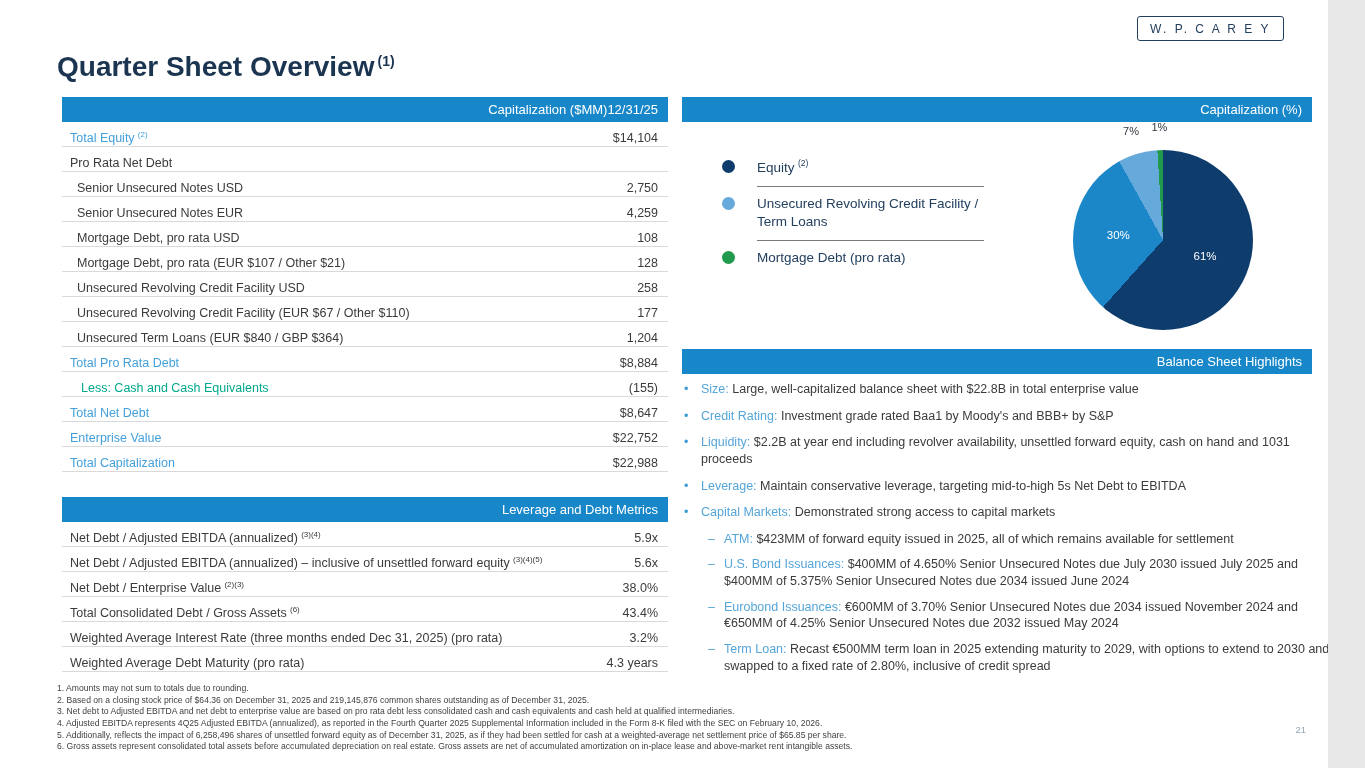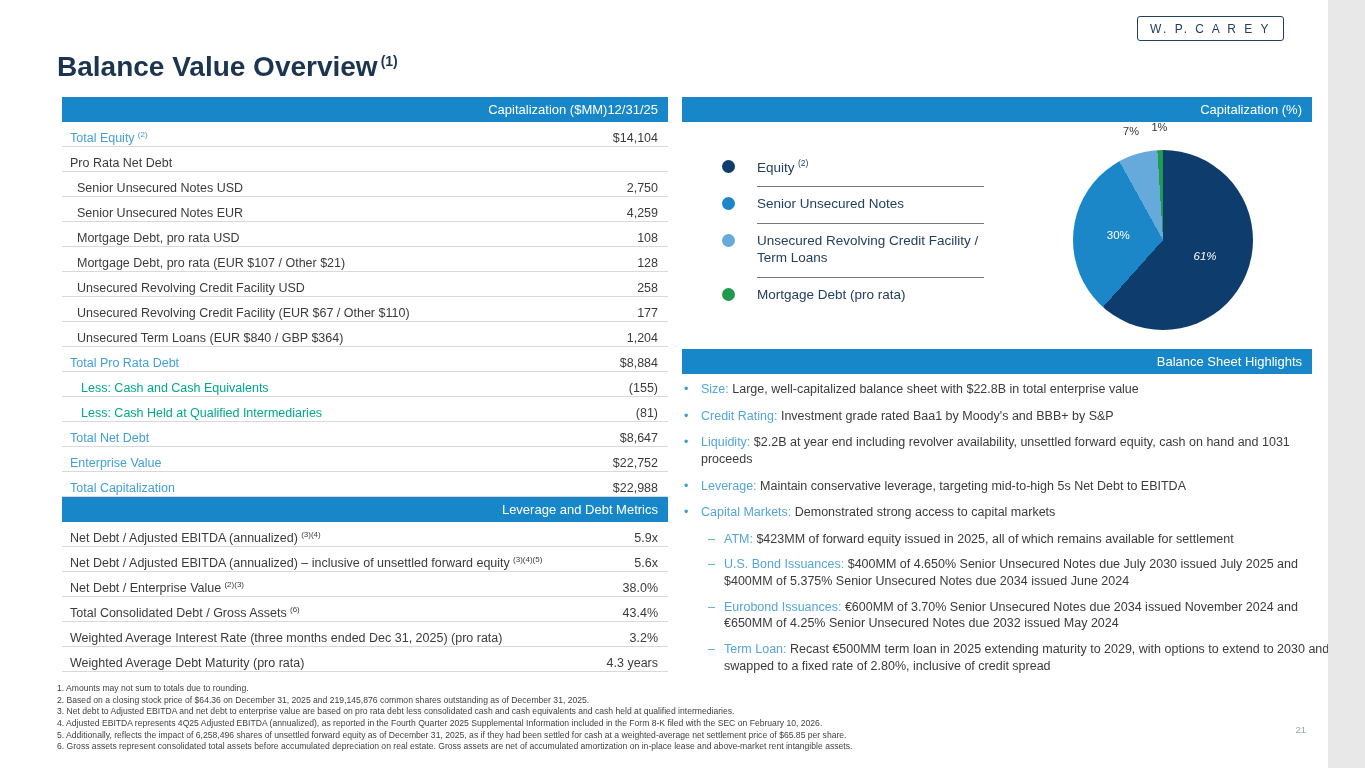--- a/index.html
+++ b/index.html
@@ -57,21 +57,21 @@
   .footnote{padding-left:14px;text-indent:-14px;}
 
   .page-number{position:absolute;right:22px;top:724px;font-size:9.5px;color:#97a6b4;}
 </style>
 </head>
 <body>
 
 <div class="slide">
   <div class="logo">W. P. C A R E Y</div>
 
-  <h1 class="title"><span>Balance Value Overview</span><sup>(1)</sup></h1>
+  <h1 class="title"><span>Quarter Sheet Overview</span><sup>(1)</sup></h1>
 
   <div class="bar" id="bar-cap">
     <span>Capitalization ($MM)</span>
     <span>12/31/25</span>
   </div>
   <div class="tbody" id="cap-body">
       <div class="trow blue">
         <span class="tlabel">Total Equity<sup> (2)</sup></span>
         <span class="tvalue">$14,104</span>
       </div>
@@ -107,24 +107,20 @@
         <span class="tlabel">Unsecured Term Loans (EUR $840 / GBP $364)</span>
         <span class="tvalue">1,204</span>
       </div>
       <div class="trow blue">
         <span class="tlabel">Total Pro Rata Debt</span>
         <span class="tvalue">$8,884</span>
       </div>
       <div class="trow teal">
         <span class="tlabel">Less: Cash and Cash Equivalents</span>
         <span class="tvalue">(155)</span>
-      </div>
-      <div class="trow teal">
-        <span class="tlabel">Less: Cash Held at Qualified Intermediaries</span>
-        <span class="tvalue">(81)</span>
       </div>
       <div class="trow blue">
         <span class="tlabel">Total Net Debt</span>
         <span class="tvalue">$8,647</span>
       </div>
       <div class="trow blue">
         <span class="tlabel">Enterprise Value</span>
         <span class="tvalue">$22,752</span>
       </div>
       <div class="trow blue">
@@ -164,36 +160,32 @@
     </div>
 
   <div class="bar" id="bar-pct">
     <span>Capitalization (%)</span>
   </div>
   <div class="chart-area" id="chart-area">
     <div class="legend" id="legend">
         <div class="legend-item">
           <span class="dot" style="background: rgb(13, 60, 109);"></span>
           <span class="legend-text">Equity<sup> (2)</sup></span>
-        </div>
-        <div class="legend-item">
-          <span class="dot" style="background: rgb(27, 135, 201);"></span>
-          <span class="legend-text">Senior Unsecured Notes</span>
         </div>
         <div class="legend-item">
           <span class="dot" style="background: rgb(102, 170, 219);"></span>
           <span class="legend-text">Unsecured Revolving Credit Facility / Term Loans</span>
         </div>
         <div class="legend-item">
           <span class="dot" style="background: rgb(33, 154, 77);"></span>
           <span class="legend-text">Mortgage Debt (pro rata)</span>
         </div>
       </div>
     <div class="pie" id="pie" style="background: conic-gradient(rgb(13, 60, 109) 0deg, rgb(13, 60, 109) 221.818deg, rgb(27, 135, 201) 221.818deg, rgb(27, 135, 201) 330.909deg, rgb(102, 170, 219) 330.909deg, rgb(102, 170, 219) 356.364deg, rgb(33, 154, 77) 356.364deg, rgb(33, 154, 77) 360deg);"></div>
-  <span class="pie-label in" style="left: 523.037px; top: 134.06px; font-style: italic;">61%</span>
+  <span class="pie-label in" style="left: 523.037px; top: 134.06px;">61%</span>
       <span class="pie-label in" style="left: 436.277px; top: 113.012px;">30%</span>
       <span class="pie-label out" style="left: 449.052px; top: 9.1935px;">7%</span>
       <span class="pie-label out" style="left: 477.402px; top: 4.65709px;">1%</span>
     </div>
 
   <div class="bar" id="bar-high">
     <span>Balance Sheet Highlights</span>
   </div>
   <div class="bullets" id="bullets">
       <div class="bullet l1">

